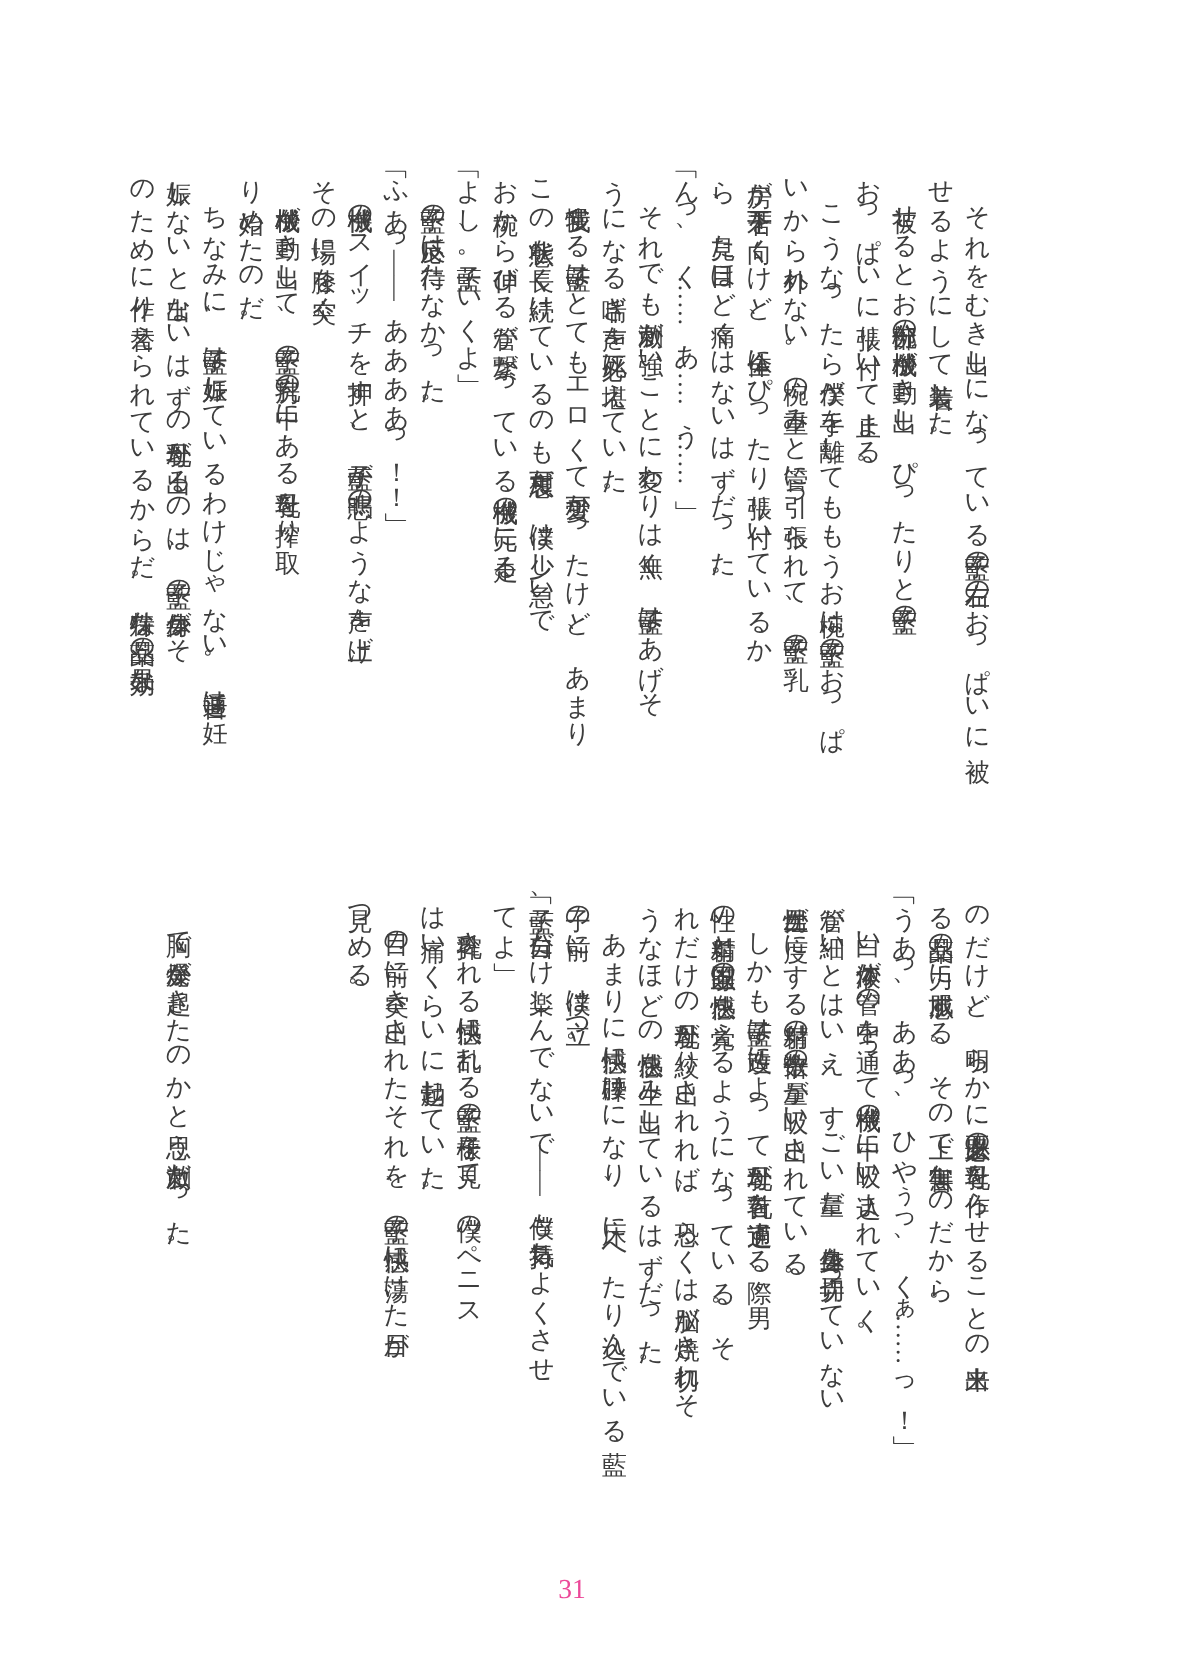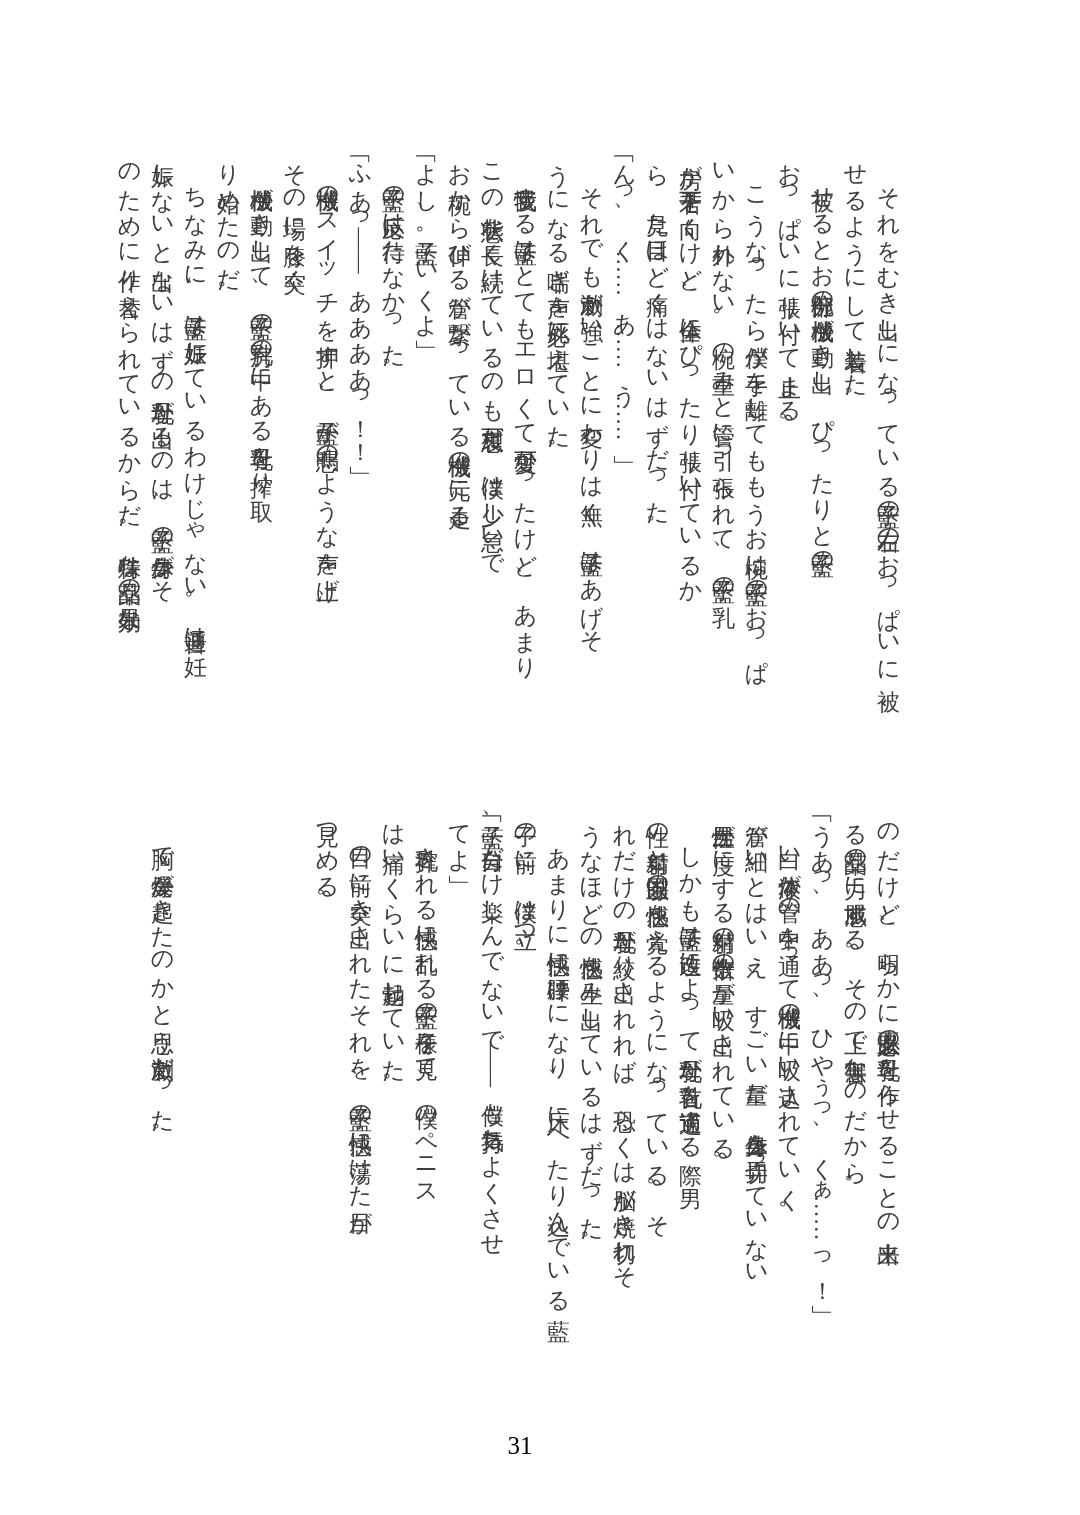--- a/index.html
+++ b/index.html
@@ -30,21 +30,21 @@
   .line {
     white-space: pre;
   }
   .page-number {
     position: absolute;
     top: 1432px;
     left: 0;
     width: 1040px;
     text-align: center;
     font-size: 25px;
-    color: #000000;
+    color: #ec4899;
   }
 </style>
 </head>
 <body>
 
 <div class="dan" id="dan-top">
     <div class="line">　それをむき出しになっている藍子の左右のおっぱいに被</div>
     <div class="line">せるようにして装着した。</div>
     <div class="line">　被せるとお椀部分の機械が動き出し、ぴったりと藍子の</div>
     <div class="line">おっぱいに張り付いて止まる。</div>

